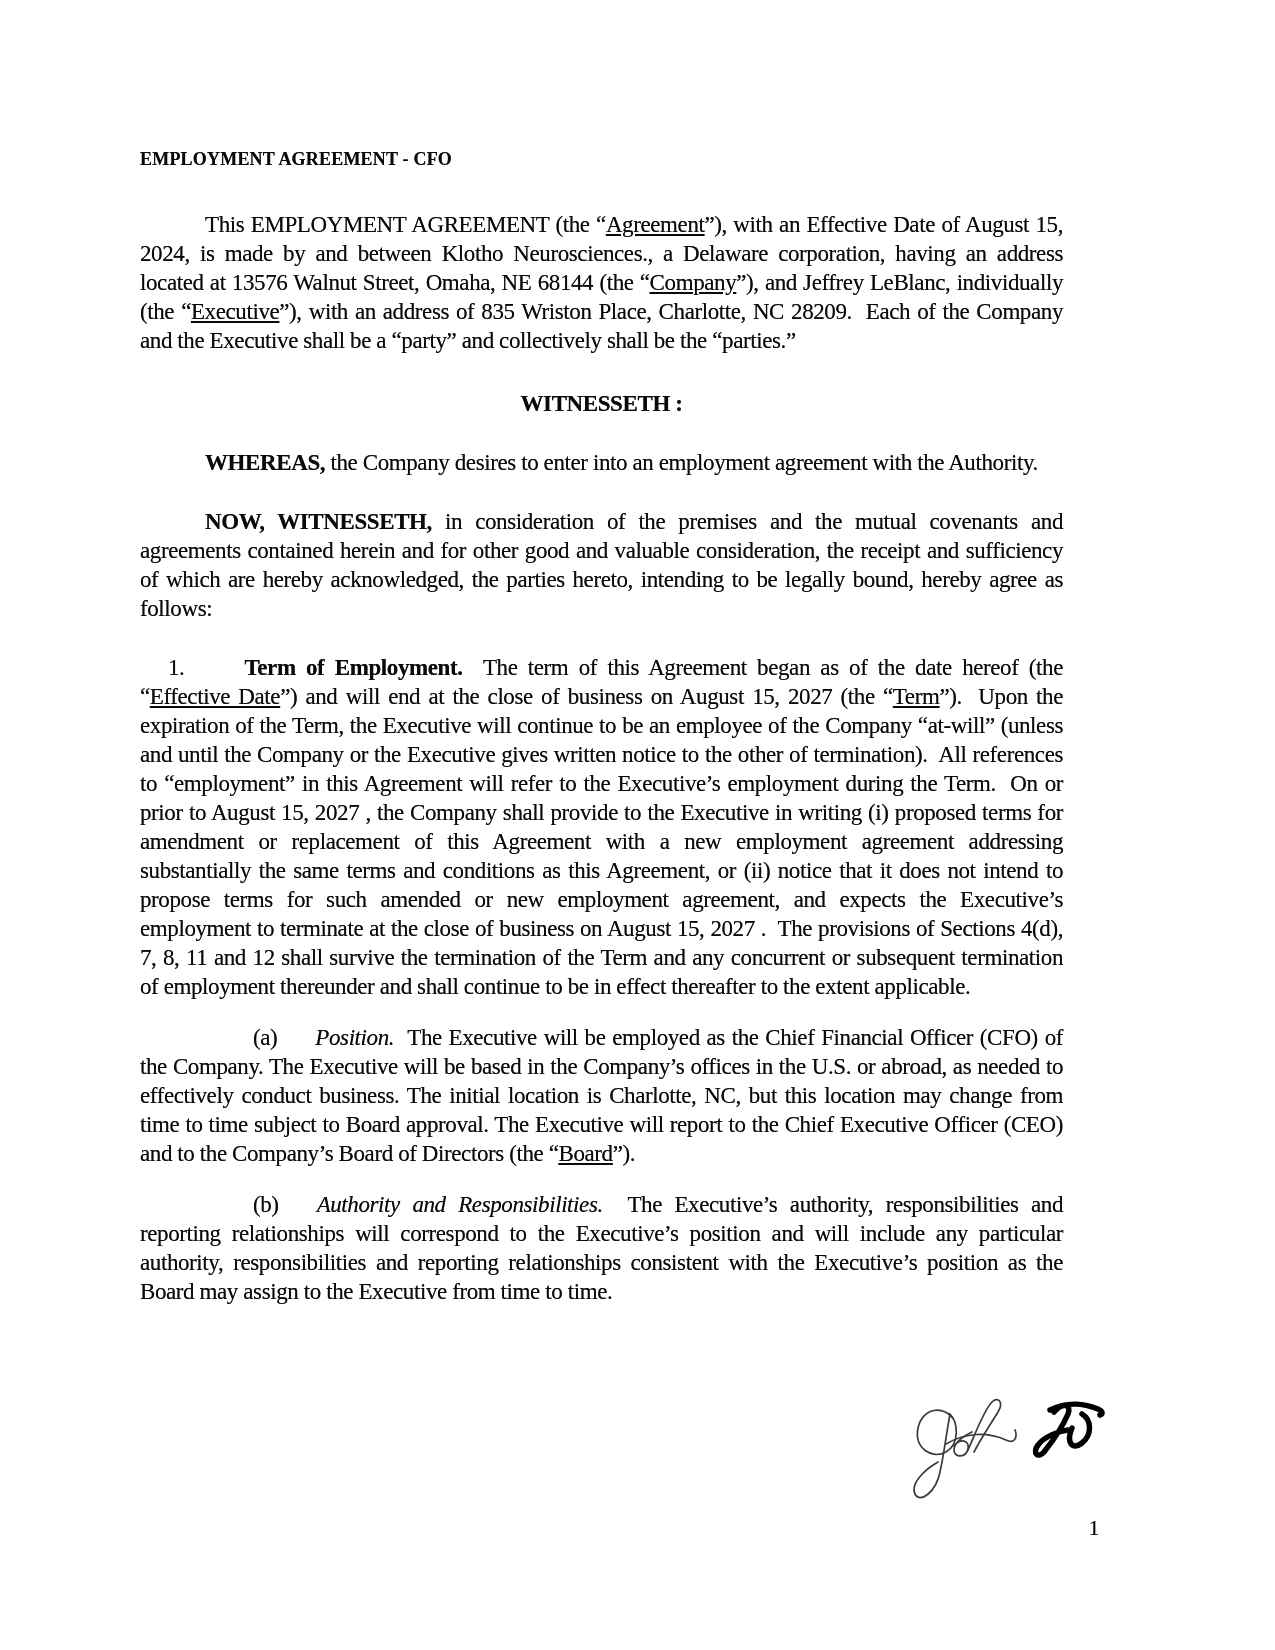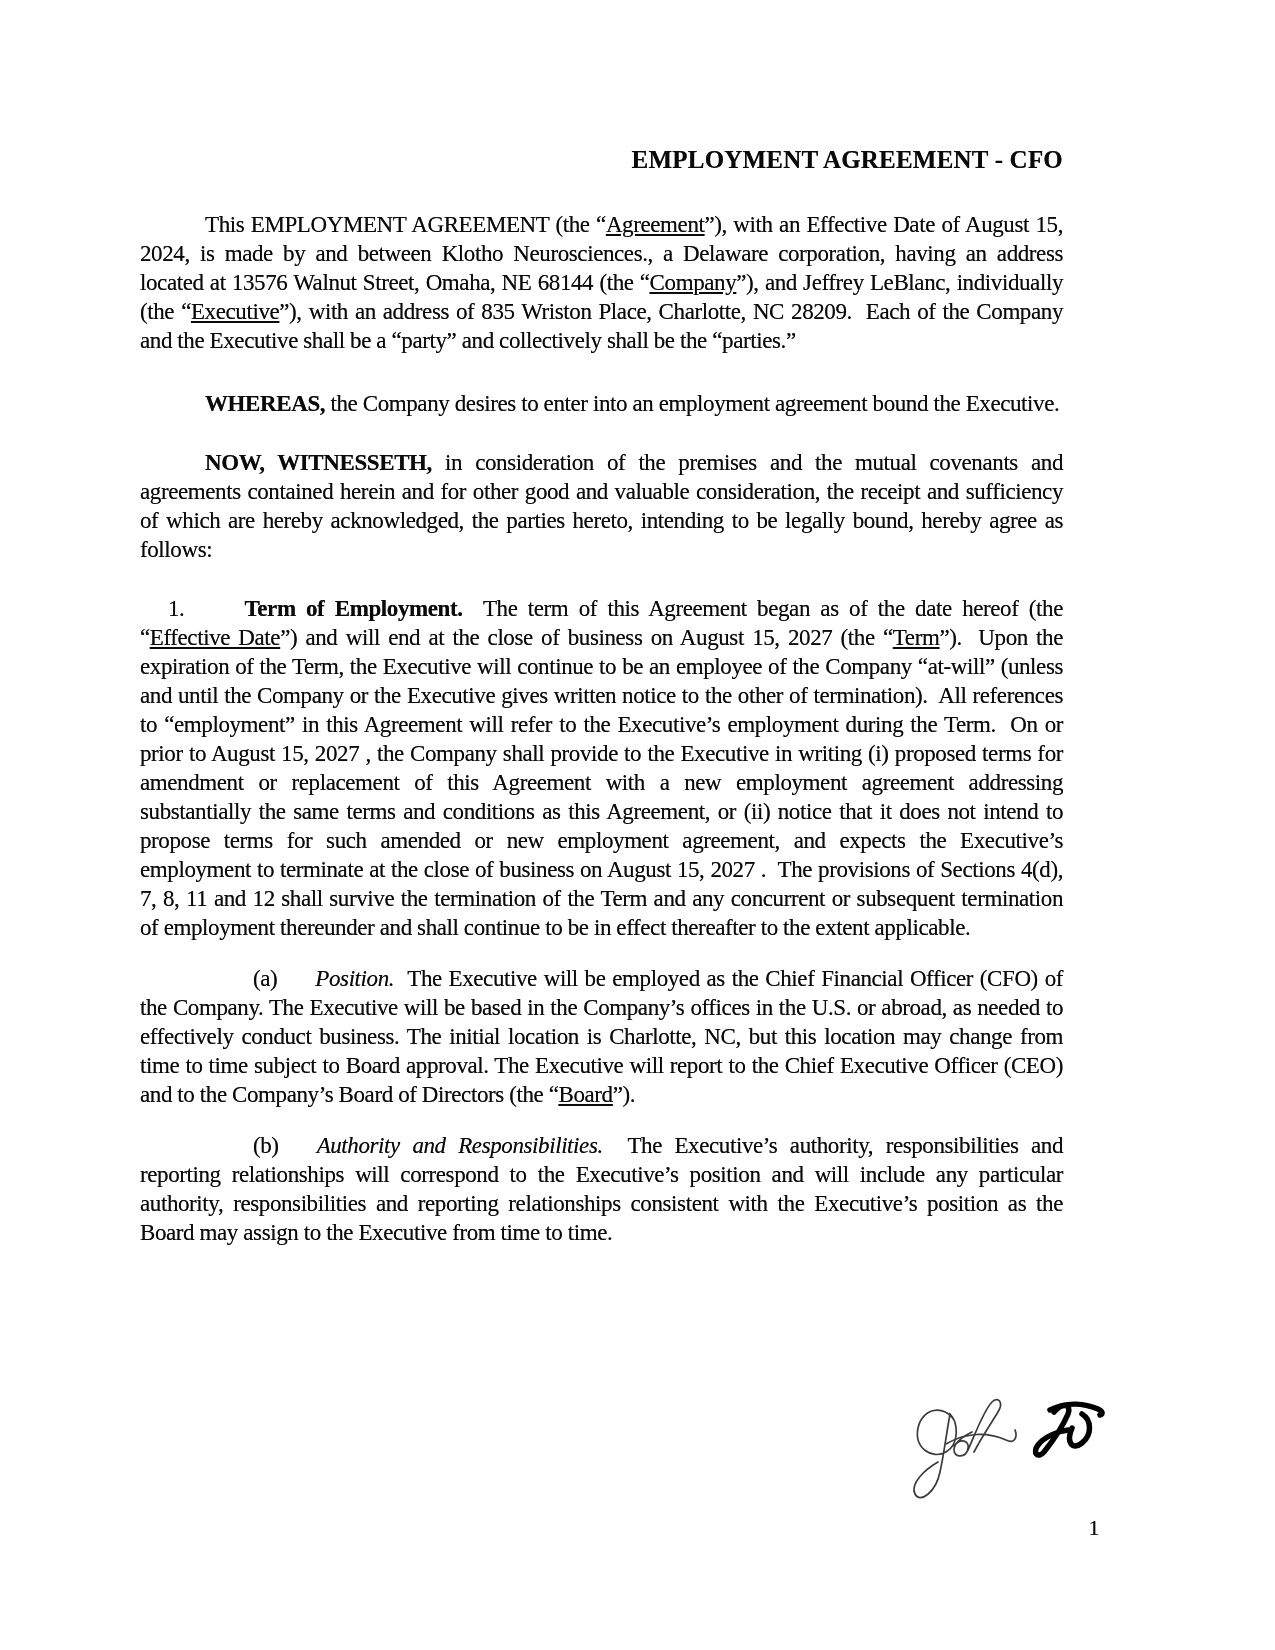--- a/index.html
+++ b/index.html
@@ -12,21 +12,21 @@
     line-height:29px;
     color:#0a0a0a;
     letter-spacing:-0.4px;
     text-shadow:0 0 0.5px rgba(0,0,0,0.6);
     overflow:hidden;
     margin:0 auto;
   }
   .content{position:absolute;left:140px;top:145px;width:923px;}
   p{margin:0 0 30px 0;text-align:justify;}
   .title{
-    font-size:25px;font-weight:bold;text-align:right;
+    font-size:18px;font-weight:bold;text-align:left;
     letter-spacing:0.2px;margin:0 0 36px 0;line-height:29px;
   }
   .center{text-align:center;}
   .b{font-weight:bold;}
   .i{font-style:italic;}
   .u{text-decoration:underline;}
   .tab{display:inline-block;}
   .ind-body{text-indent:65px;}
   .ind-num{text-indent:28px;}
   .ind-sub{text-indent:113px;}
@@ -46,22 +46,23 @@
 </head>
 <body>
 
 <div class="page">
   <div class="content">
 
     <div class="title">EMPLOYMENT AGREEMENT - CFO</div>
 
     <p class="ind-body mb-34"><span>This EMPLOYMENT AGREEMENT (the “</span><span class="u">Agreement</span><span>”), with an Effective Date of August 15, 2024, is made by and between Klotho Neurosciences., a Delaware corporation, having an address located at 13576 Walnut Street, Omaha, NE 68144 (the “</span><span class="u">Company</span><span>”), and Jeffrey LeBlanc, individually (the “</span><span class="u">Executive</span><span>”), with an address of 835 Wriston Place, Charlotte, NC 28209.&nbsp; Each of the Company and the Executive shall be a “party” and collectively shall be the “parties.”</span></p>
 
+    <p class="center b mb-30">WITNESSETH :</p>
 
-    <p class="ind-body mb-30"><span class="b">WHEREAS,</span><span> the Company desires to enter into an employment agreement bound the Executive.</span></p>
+    <p class="ind-body mb-30"><span class="b">WHEREAS,</span><span> the Company desires to enter into an employment agreement with the Authority.</span></p>
 
     <p class="ind-body mb-30"><span class="b">NOW, WITNESSETH,</span><span> in consideration of the premises and the mutual covenants and agreements contained herein and for other good and valuable consideration, the receipt and sufficiency of which are hereby acknowledged, the parties hereto, intending to be legally bound, hereby agree as follows:</span></p>
 
     <p class="ind-num mb-22"><span>1.</span><span class="tab" style="width: 60px;"></span><span class="b">Term of Employment.</span><span>&nbsp; The term of this Agreement began as of the date hereof (the “</span><span class="u">Effective Date</span><span>”) and will end at the close of business on August 15, 2027 (the “</span><span class="u">Term</span><span>”).&nbsp; Upon the expiration of the Term, the Executive will continue to be an employee of the Company “at-will” (unless and until the Company or the Executive gives written notice to the other of termination).&nbsp; All references to “employment” in this Agreement will refer to the Executive’s employment during the Term.&nbsp; On or prior to August 15, 2027 , the Company shall provide to the Executive in writing (i) proposed terms for amendment or replacement of this Agreement with a new employment agreement addressing substantially the same terms and conditions as this Agreement, or (ii) notice that it does not intend to propose terms for such amended or new employment agreement, and expects the Executive’s employment to terminate at the close of business on August 15, 2027 .&nbsp; The provisions of Sections 4(d), 7, 8, 11 and 12 shall survive the termination of the Term and any concurrent or subsequent termination of employment thereunder and shall continue to be in effect thereafter to the extent applicable.</span></p>
 
 
     <p class="ind-sub mb-36"><span>(a)</span><span class="tab" style="width: 38px;"></span><span class="i">Position.</span><span>&nbsp; The Executive will be employed as the Chief Financial Officer (CFO) of the Company. The Executive will be based in the Company’s offices in the U.S. or abroad, as needed to effectively conduct business. The initial location is Charlotte, NC, but this location may change from time to time subject to Board approval. The Executive will report to the Chief Executive Officer (CEO) and to the Company’s Board of Directors (the “</span><span class="u">Board</span><span>”).</span></p>
 
     <p class="ind-sub"><span>(b)</span><span class="tab" style="width: 38px;"></span><span class="i">Authority and Responsibilities.</span><span>&nbsp; The Executive’s authority, responsibilities and reporting relationships will correspond to the Executive’s position and will include any particular authority, responsibilities and reporting relationships consistent with the Executive’s position as the Board may assign to the Executive from time to time.</span></p>
 

